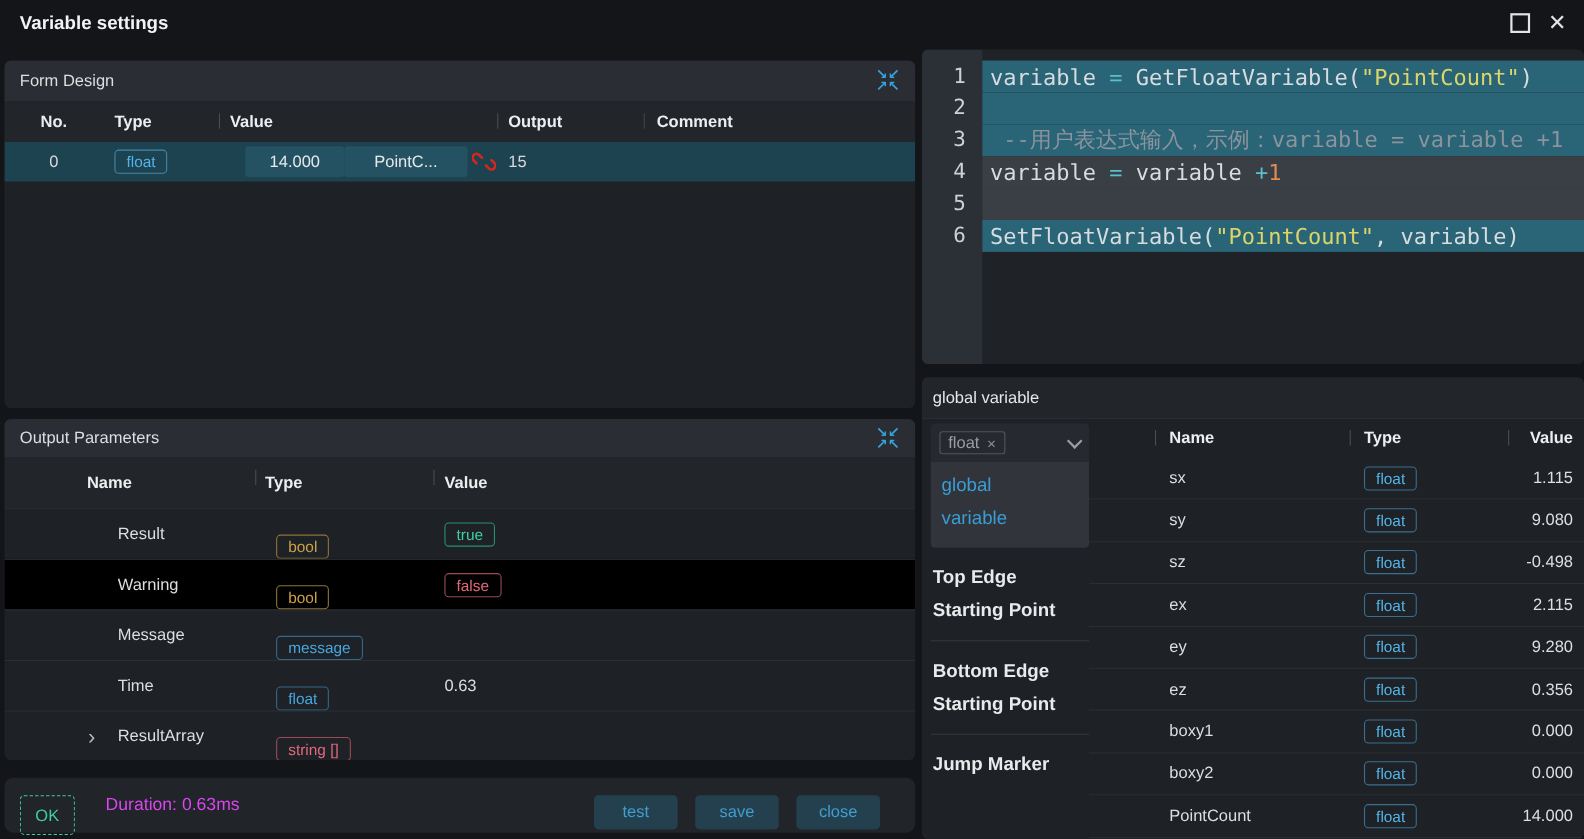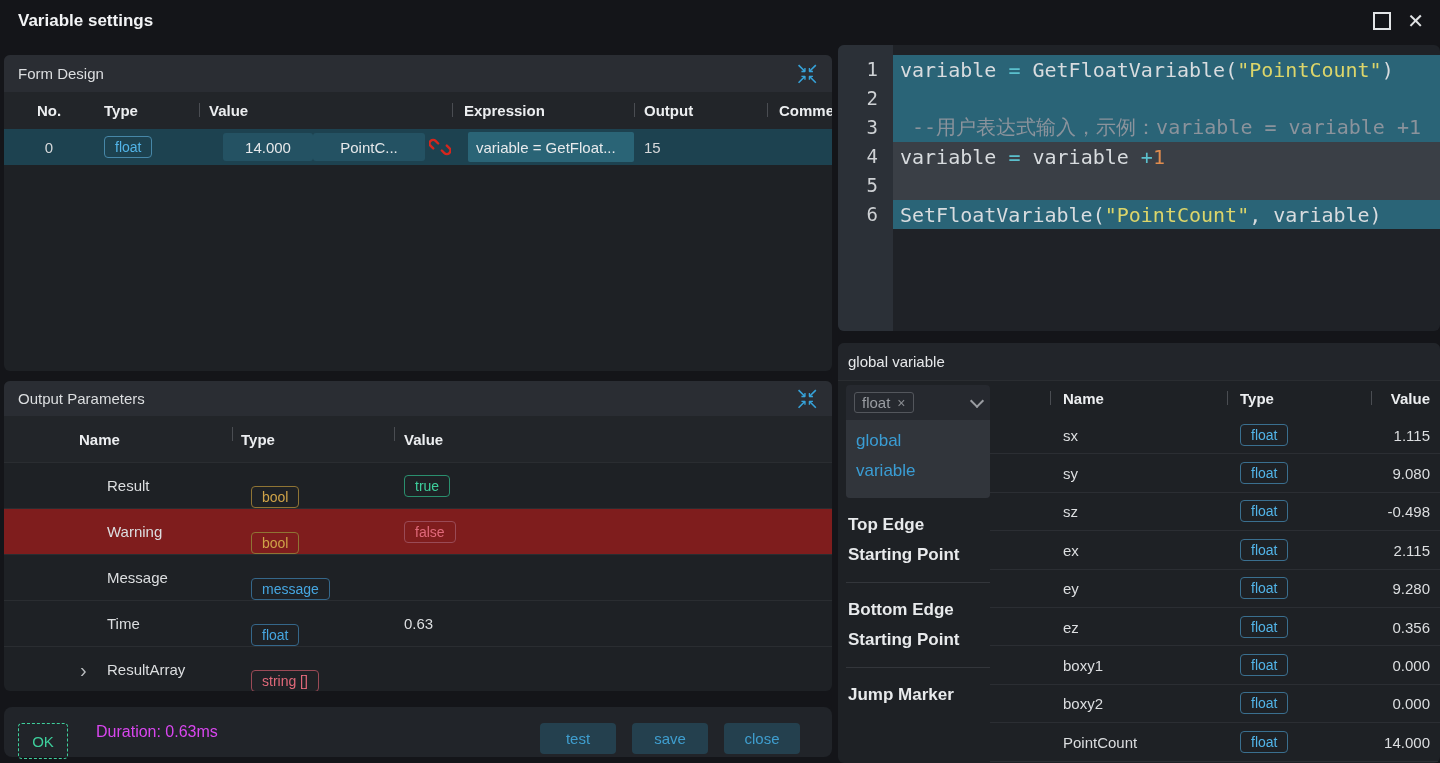--- a/index.html
+++ b/index.html
@@ -34,21 +34,21 @@
   .b-float-row{color:#52b4e8;border-color:#4787a8}
   .val-box{height:28px;background:#245263;border-radius:3px;display:flex;align-items:center;justify-content:center;color:#e6e8ea}
   .expr-box{margin-left:4px;width:174px;height:30px;background:#2a6476;border-radius:2px;display:flex;align-items:center;padding-left:8px;box-sizing:border-box;color:#e8eaec;white-space:nowrap;overflow:hidden}
 
   
   #op-theader{display:flex;height:46px;background:#222529;font-weight:bold;font-size:15px;color:#eceef0}
   .op-c1{width:228px;padding-left:75px;box-sizing:border-box}
   .op-c2{width:162px;padding-left:9px;box-sizing:border-box}
   .op-c3{flex:1;padding-left:10px;box-sizing:border-box}
   .op-row{display:flex;height:45px;align-items:center;font-size:15px;position:relative;border-top:1px solid #2a2d31}
-  .op-row.sel{background:#7f1d1d}
+  .op-row.sel{background:#000000}
   .op-row .op-c1{display:flex;align-items:center;height:100%;padding-left:103px;color:#dcdee0;position:relative}
   .op-row .op-c2{display:flex;align-items:flex-end;height:100%;padding-left:19px}
   .op-row .op-c3{display:flex;align-items:center;height:100%}
   .expand-arrow{position:absolute;left:76px;top:50%;transform:translateY(-50%);color:#b8bbbe;font-size:20px;line-height:1;cursor:pointer}
   .b-gold{color:#cfa348;border-color:#8f7434}
   .b-green{color:#3ecf9c;border-color:#2a8f6e}
   .b-red{color:#e0697a;border-color:#9a4a56}
   .b-blue{color:#46a6e0;border-color:#35678a}
   .plain-val{color:#dcdee0}
 
@@ -112,42 +112,38 @@
     <span>Form Design</span>
     <span class="collapse-icon">
         <span>↘↙</span>
         <span>↗↖</span>
       </span>
   </div>
   <div id="fd-theader">
     <div class="hcell fd-c1">No.</div>
     <div class="hcell fd-c2">Type</div>
     <div class="hcell fd-c3 tick">Value</div>
-    <div class="hcell fd-c4 tick">Expression</div>
     <div class="hcell fd-c5 tick">Output</div>
     <div class="hcell fd-c6 tick">Comment</div>
   </div>
   <div id="fd-row">
     <div class="fd-c1">0</div>
     <div class="fd-c2">
         <span class="badge b-float-row">float</span>
       </div>
     <div class="fd-c3">
       <span class="val-box" style="margin-left:14px;width:90px">14.000</span>
       <span class="val-box" style="margin-left:0;width:112px">PointC...</span>
       <span style="margin-left:4px;display:flex;align-items:center">
         <svg class="link-broken-svg" width="22" height="22" viewBox="0 0 24 24" fill="none" stroke="#d6261d" stroke-width="2.6" stroke-linecap="round">
           <path d="M10 8.2 L7.2 5.4 a3.8 3.8 0 0 0 -5.4 5.4 l2.8 2.8"></path>
           <path d="M14 15.8 L16.8 18.6 a3.8 3.8 0 0 0 5.4 -5.4 l-2.8 -2.8"></path>
         </svg>
       </span>
     </div>
-    <div class="fd-c4">
-        <span class="expr-box">variable = GetFloat...</span>
-      </div>
     <div class="fd-c5" style="padding-left:10px;box-sizing:border-box">15</div>
   </div>
 </div>
 
 <div class="panel" id="op" style="left:4px;top:381px;width:828px;height:310px">
   <div class="panel-head" style="height:35px">
     <span>Output Parameters</span>
     <span class="collapse-icon">
         <span>↘↙</span>
         <span>↗↖</span>

